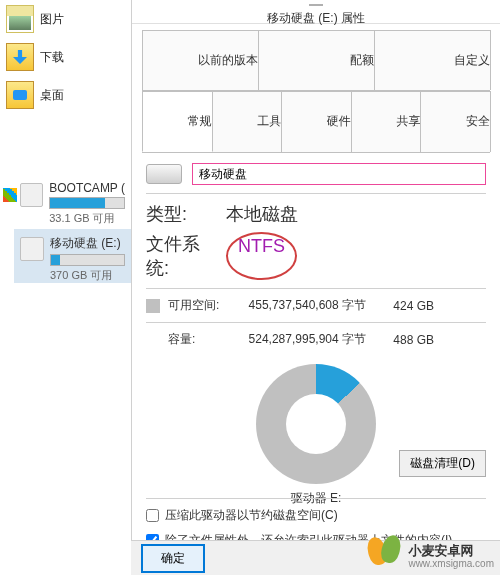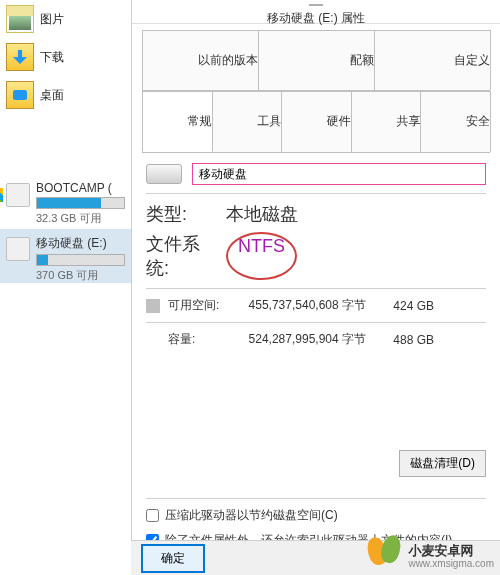--- a/index.html
+++ b/index.html
@@ -7,21 +7,21 @@
 .left-panel { position: absolute; left: 0; top: 0; width: 131px; height: 575px; background: #fff; }
 .folder-item { height: 38px; padding: 4px 6px; display: flex; align-items: center; gap: 6px; }
 .folder-icon { width: 28px; height: 28px; position: relative; }
 .folder-pics { background: linear-gradient(#f0e6a0 0 40%, #fff 40%); border: 1px solid #d0c060; }
 .folder-pics::after { content:""; position:absolute; left:2px; top:10px; right:2px; bottom:2px; background: linear-gradient(180deg,#a0d0a0,#608060); }
 .folder-down { background: linear-gradient(#fce88a,#f7c637); border:1px solid #c09030; }
 .folder-down::after { content:""; position:absolute; left:6px; top:6px; width:14px; height:14px; background:#2196f3; clip-path: polygon(35% 0, 65% 0, 65% 50%, 100% 50%, 50% 100%, 0 50%, 35% 50%); }
 .folder-desk { background: linear-gradient(#fce88a,#f7c637); border:1px solid #c09030; }
 .folder-desk::after { content:""; position:absolute; left:6px; top:8px; width:14px; height:10px; background:#2196f3; border-radius:2px; }
 .folder-label { font-size: 12px; color: #222; }
-.drive-list { position: absolute; top: 175px; left: 0; right: 0; }
+.drive-list { position: absolute; top: 175px; left: 14px; right: 0; }
 .drive-item { height: 54px; padding: 6px 6px; display: flex; gap: 6px; align-items: flex-start; }
 .drive-item.selected { background: #d8e6f2; }
 .drive-icon { width: 24px; height: 24px; background: #f0f0f0; border: 1px solid #c0c0c0; border-radius: 2px; position: relative; margin-top: 2px; }
 .drive-icon.win::before { content:""; position:absolute; left:-18px; top:4px; width:14px; height:14px; background: linear-gradient(45deg,#f25022 0 25%, #7fba00 25% 50%, #00a4ef 50% 75%, #ffb900 75%); }
 .drive-info { flex: 1; }
 .drive-name { font-size: 12px; color: #333; margin-bottom: 2px; white-space: nowrap; }
 .drive-bar { height: 12px; background: #e0e0e0; border: 1px solid #b0b0b0; margin-bottom: 2px; }
 .drive-fill { height: 100%; background: #26a0da; }
 .drive-sub { font-size: 11px; color: #666; white-space: nowrap; }
 .dialog { position: absolute; left: 131px; top: 0; right: 0; height: 540px; background: #fff; border-left: 1px solid #d0d0d0; }
@@ -85,21 +85,21 @@
   </div>
 
   <div class="drive-list">
     <div class="drive-item">
       <div class="drive-icon win"></div>
       <div class="drive-info">
         <div class="drive-name">BOOTCAMP (</div>
         <div class="drive-bar">
             <div class="drive-fill" style="width:74%"></div>
           </div>
-        <div class="drive-sub">32.3 GB 可用</div>
+        <div class="drive-sub">33.1 GB 可用</div>
       </div>
     </div>
     <div class="drive-item selected">
       <div class="drive-icon"></div>
       <div class="drive-info">
         <div class="drive-name">移动硬盘 (E:)</div>
         <div class="drive-bar">
             <div class="drive-fill" style="width:13%"></div>
           </div>
         <div class="drive-sub">370 GB 可用</div>
@@ -152,20 +152,24 @@
       <span class="usage-gb">424 GB</span>
     </div>
     <hr class="hr">
     <div class="usage-row">
       <div style="width:14px"></div>
       <span class="usage-label">容量:</span>
       <span class="usage-bytes">524,287,995,904 字节</span>
       <span class="usage-gb">488 GB</span>
     </div>
 
+    <div class="pie-container">
+      <div class="pie"></div>
+      <div class="drive-caption">驱动器 E:</div>
+    </div>
   </div>
 
   <button class="cleanup-btn">磁盘清理(D)</button>
 
   <div style="position:absolute; left:14px; right:14px; top:490px;">
     <hr class="hr">
     <div class="check-row">
       <input type="checkbox" style="">
       <span>压缩此驱动器以节约磁盘空间(C)</span>
     </div>

